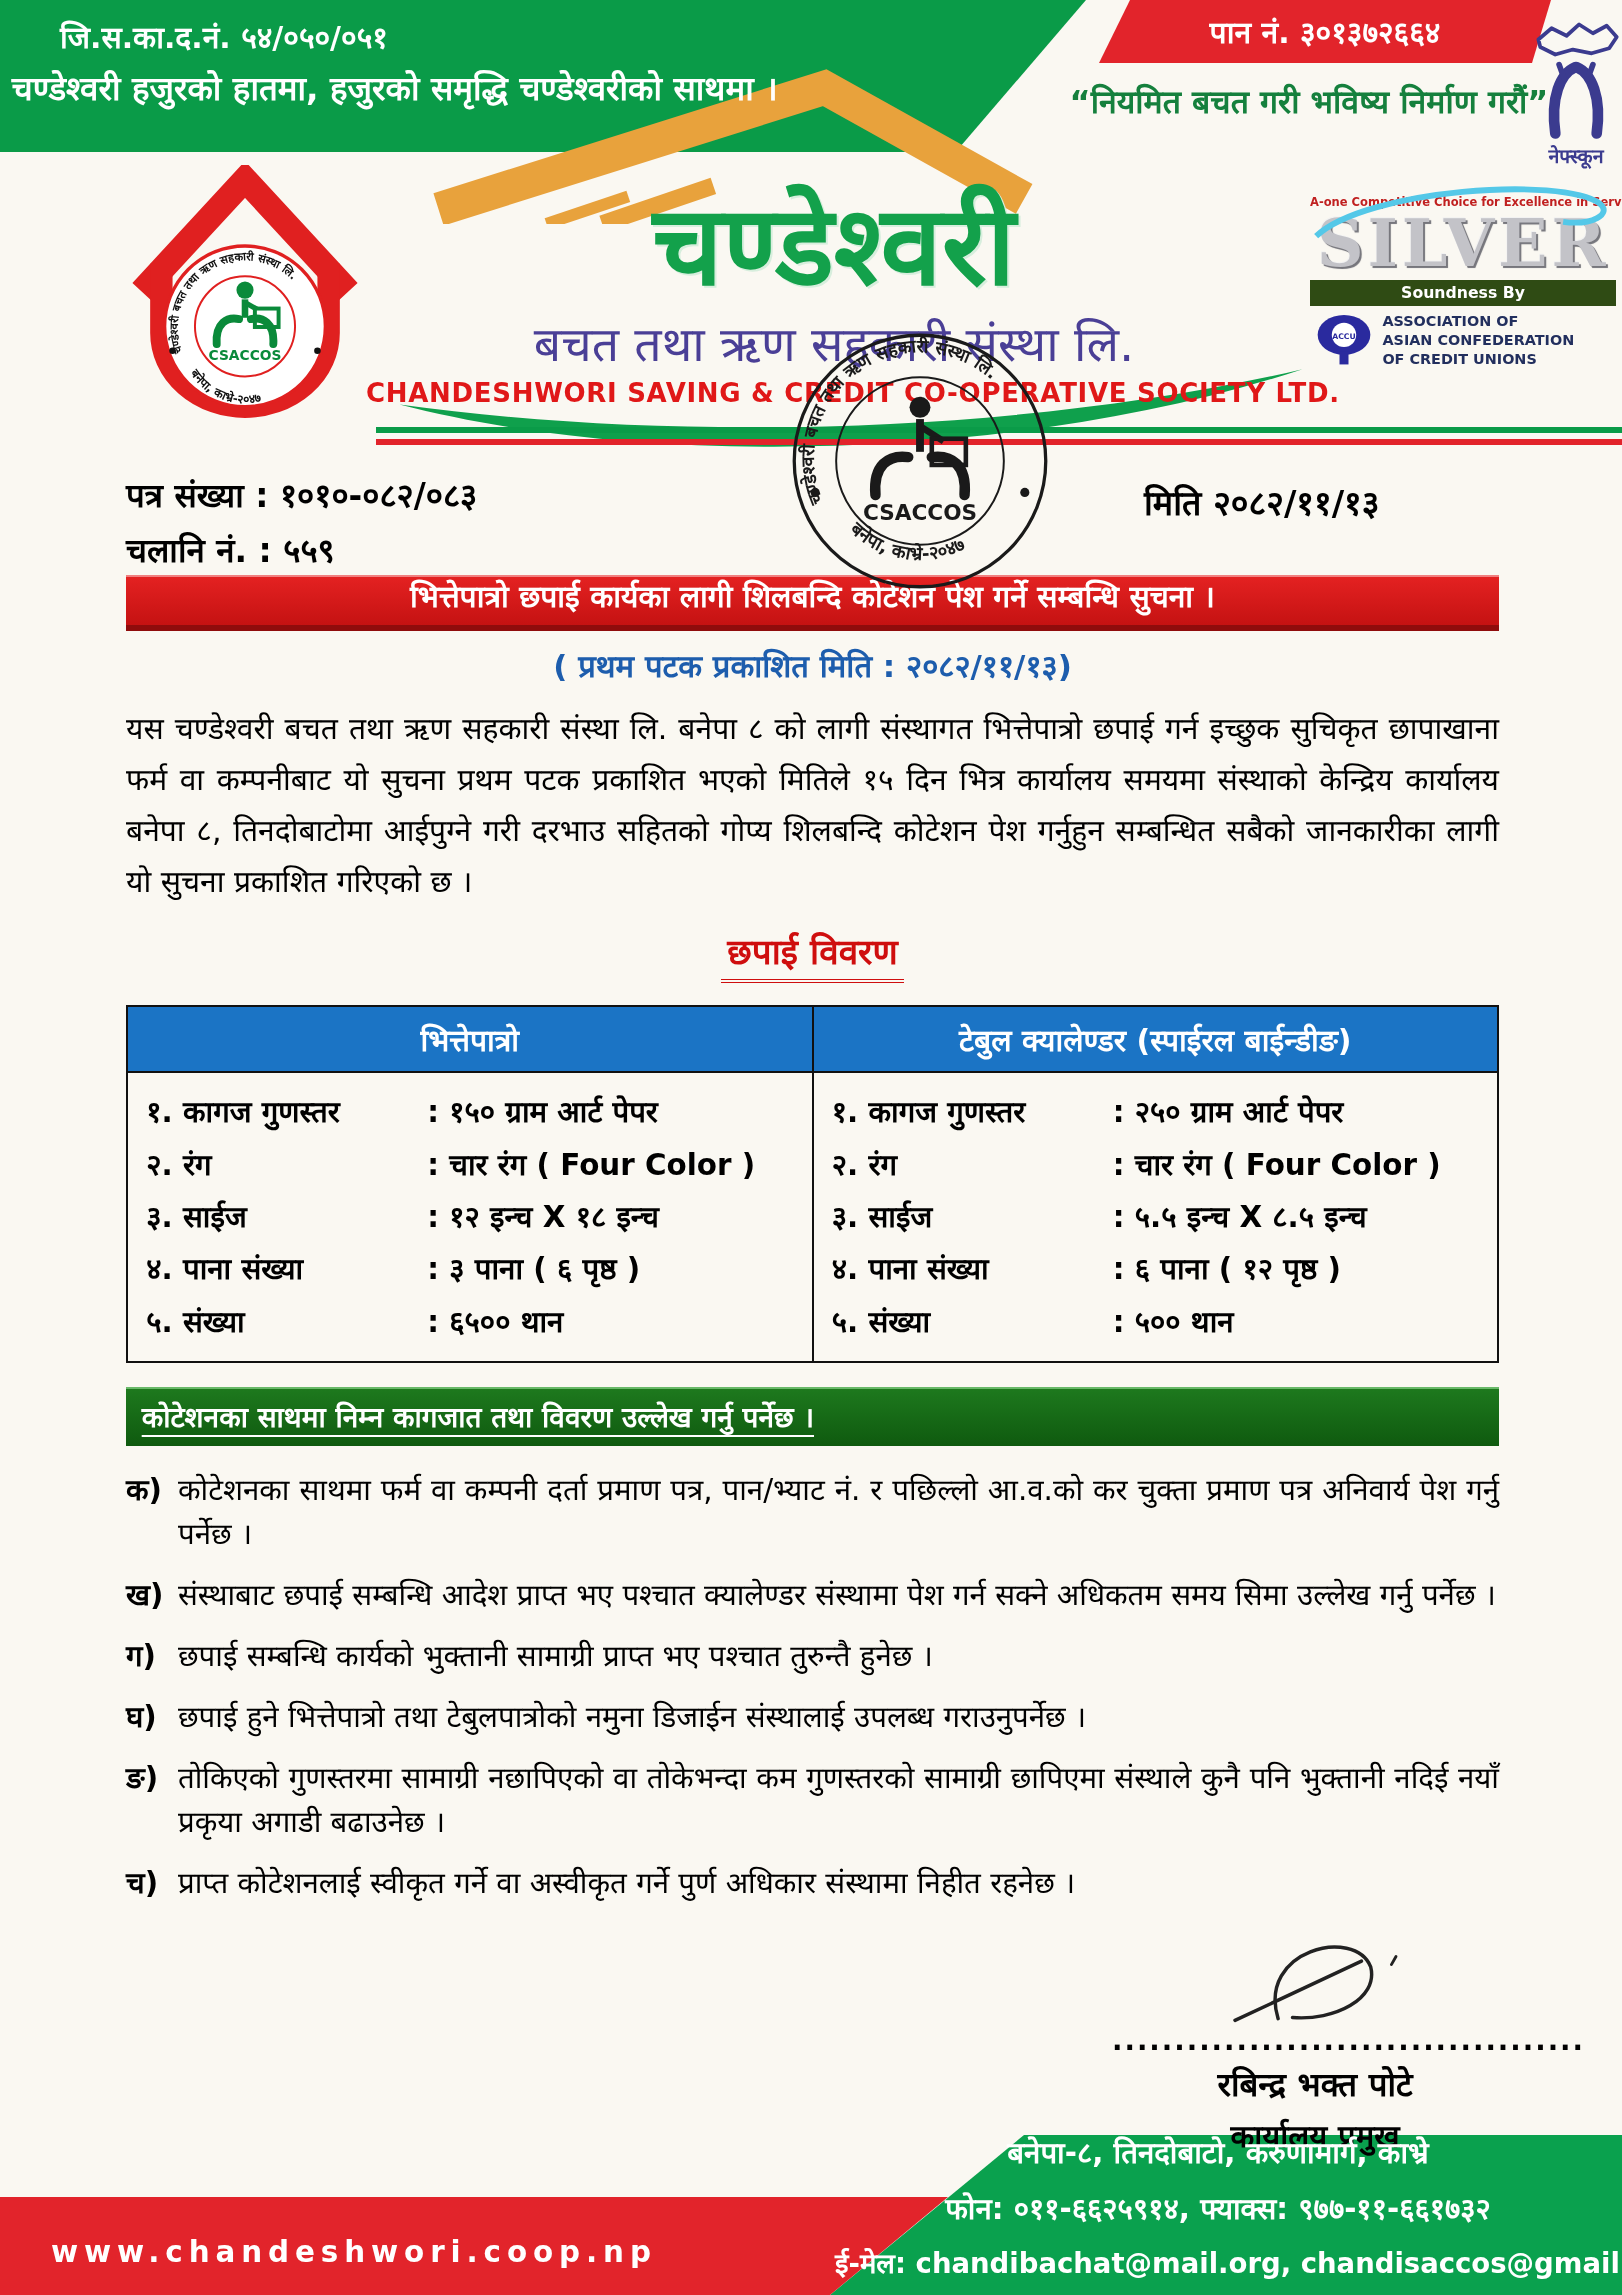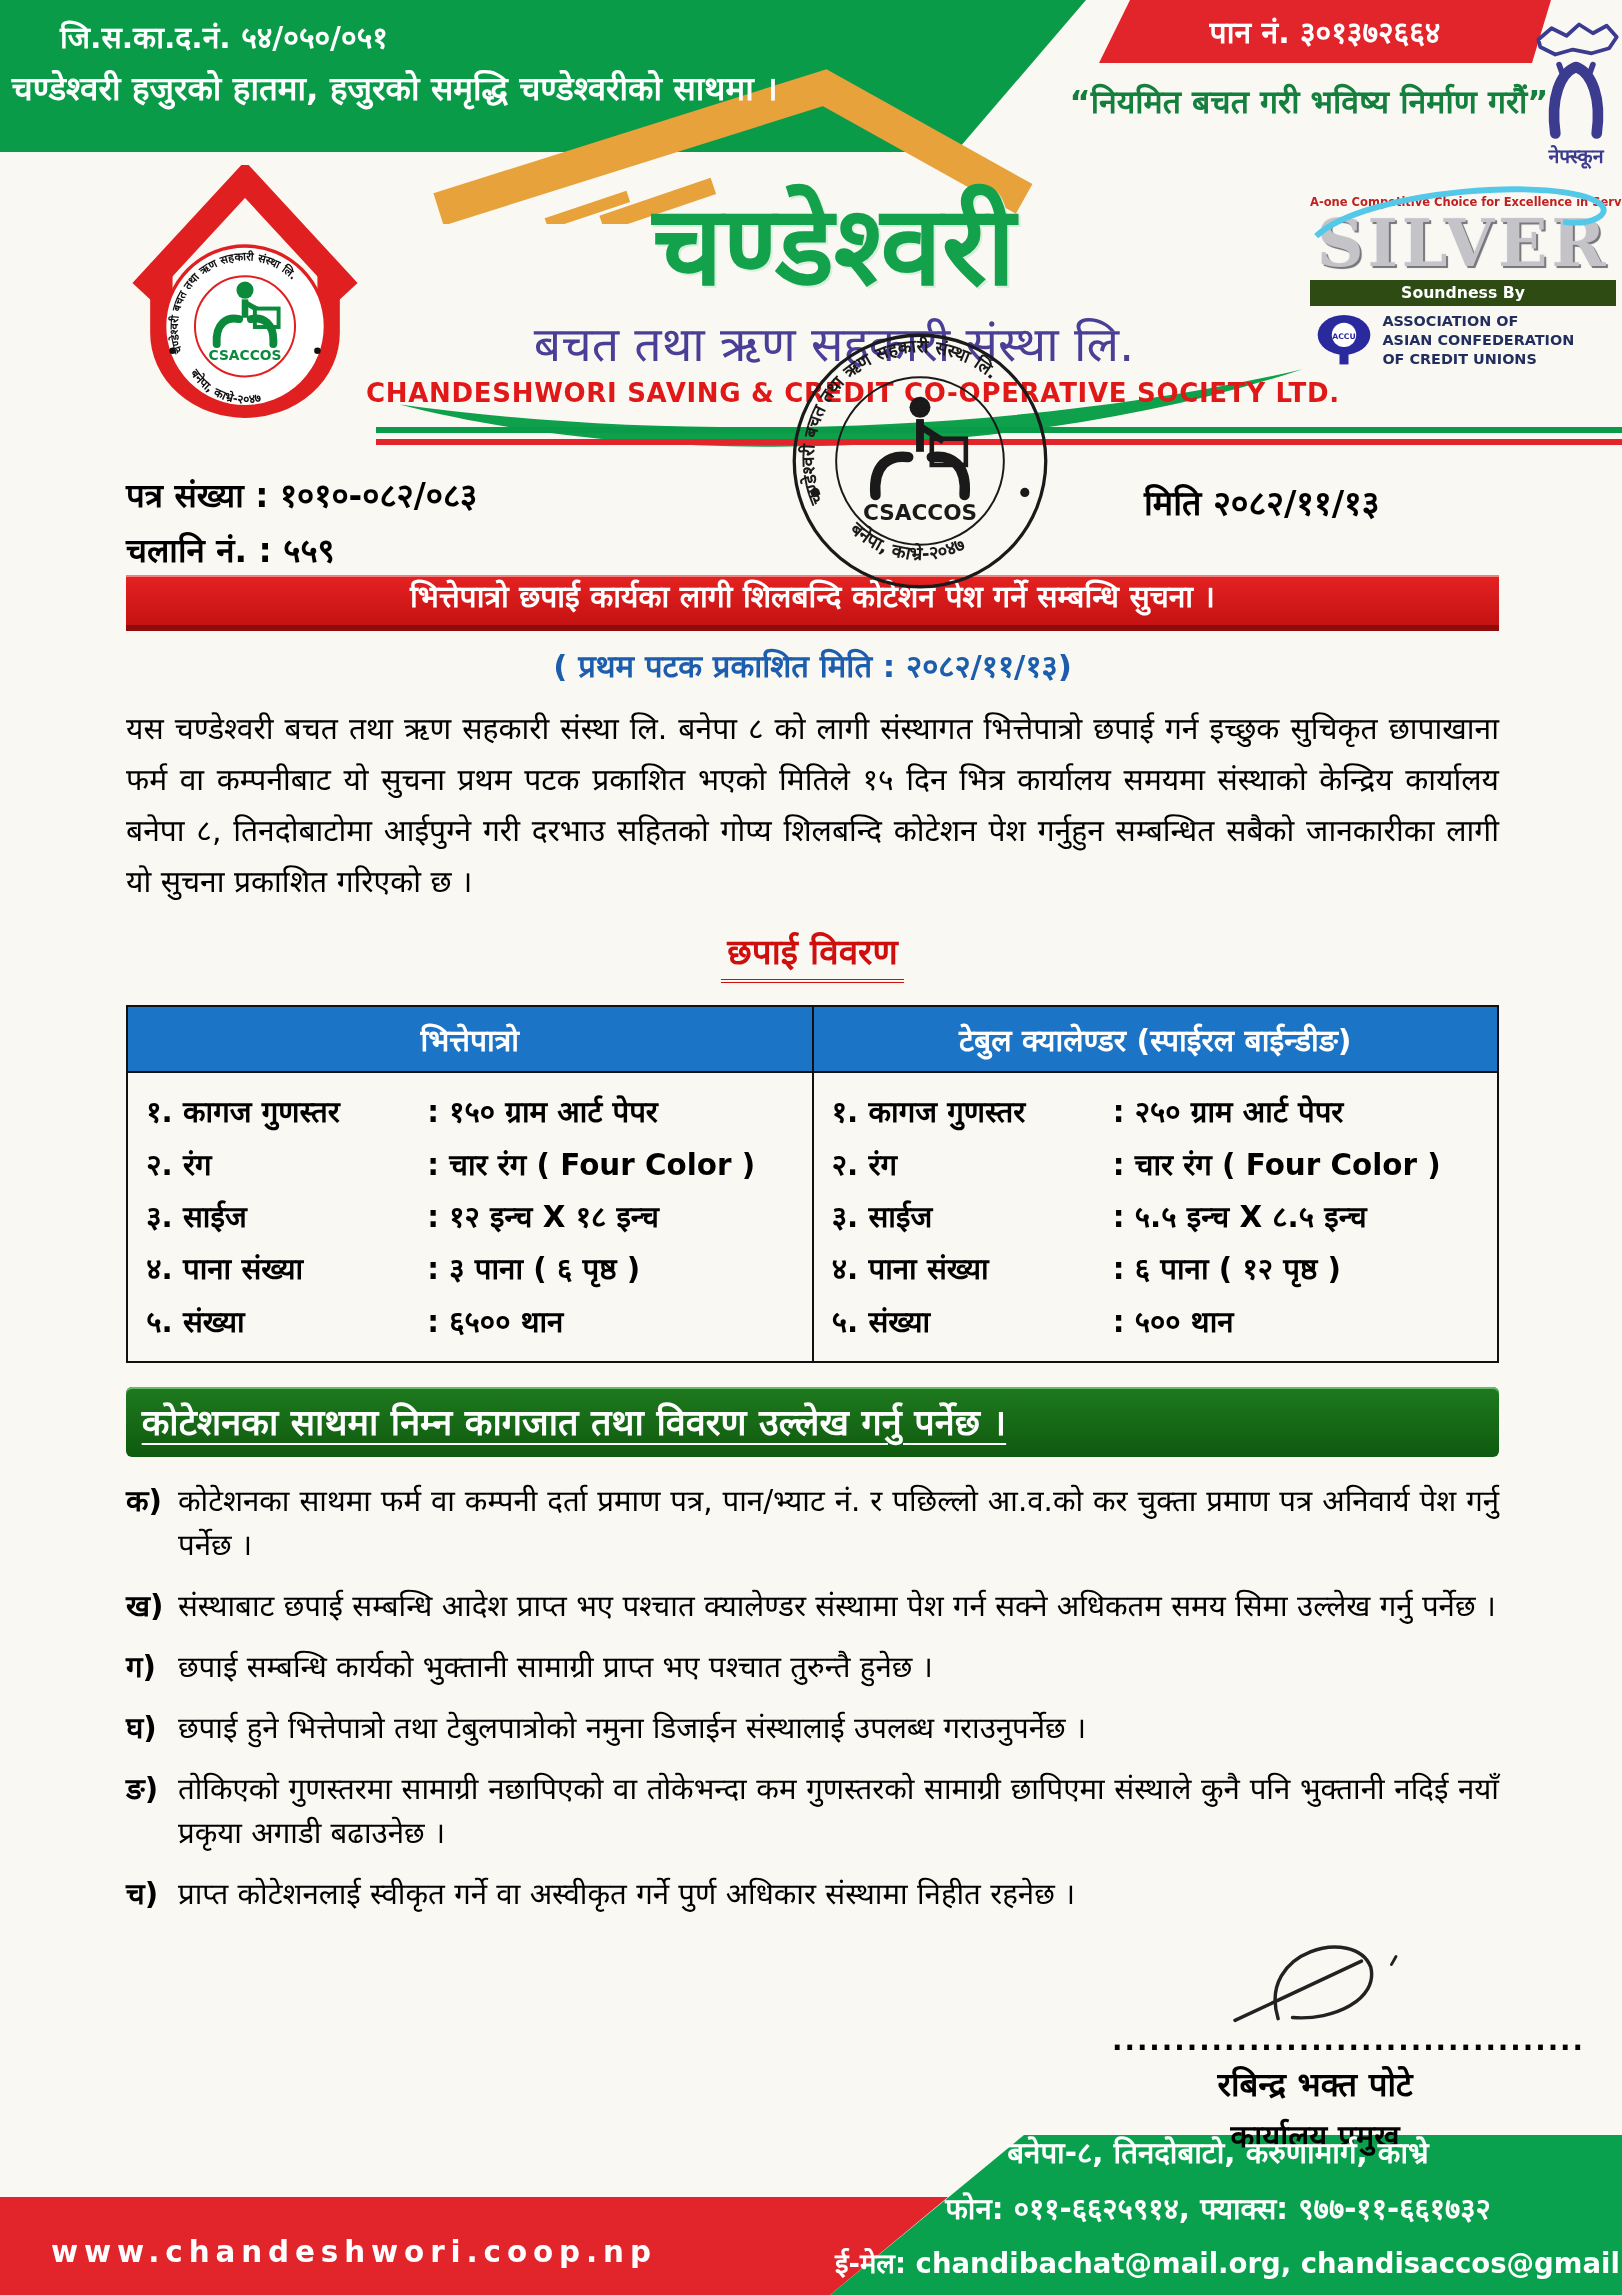--- a/index.html
+++ b/index.html
@@ -68,21 +68,21 @@
   .notice-body { margin-top:17px; font-size:30px; font-weight:500; line-height:1.7; text-align:justify;}
   .details-heading { text-align:center; margin:19.6px 0 22px;}
   .details-heading span { display:inline-block; color:#cf0e0e; font-size:35px; font-weight:bold;
     border-bottom:4.6px double #cf0e0e; padding:0 6.5px 5.2px;}
   .spec-table { width:100%; border-collapse:collapse; border:2.6px solid #111;}
   .spec-table th { width:50%; background:#1b74c5; color:#fff; font-size:30px; font-weight:bold; padding:11.8px 5.2px; border:2px solid #111;}
   .spec-table td { width:50%; vertical-align:top; padding:13px 6.5px 13px 18.3px; border:2px solid #111;}
   .spec-line { display:flex; font-size:29.4px; font-weight:600; line-height:1.78;}
   .spec-label { width:281px; flex:none;}
   .cond-bar { margin-top:23.6px; background:linear-gradient(#1e7a1e,#0f5a0f); color:#fff;
-    font-size:36px; font-weight:bold; padding:10.5px 15.7px; box-shadow:inset 0 2px 0 #69b969;border-radius:6px;}
+    font-size:28px; font-weight:bold; padding:10.5px 15.7px; box-shadow:inset 0 2px 0 #69b969;}
   .cond-bar span { text-decoration:underline; text-underline-offset:7.9px; text-decoration-thickness:2px;}
   .cond-list { margin-top:22px;}
   .cond-item { display:flex; font-size:29.4px; font-weight:500; line-height:1.5; margin-bottom:17px;}
   .cond-marker { width:52px; flex:none; font-weight:bold;}
   .cond-text { flex:1; text-align:justify;}
 
   
   .signature { position:absolute; left:1112px; top:1914px; width:406px; text-align:center; z-index:3;}
   .sig-dots { font-size:27.5px; font-weight:bold; letter-spacing:2px; line-height:0.7;}
   .sig-name { font-size:33px; font-weight:bold; margin-top:10.5px;}

